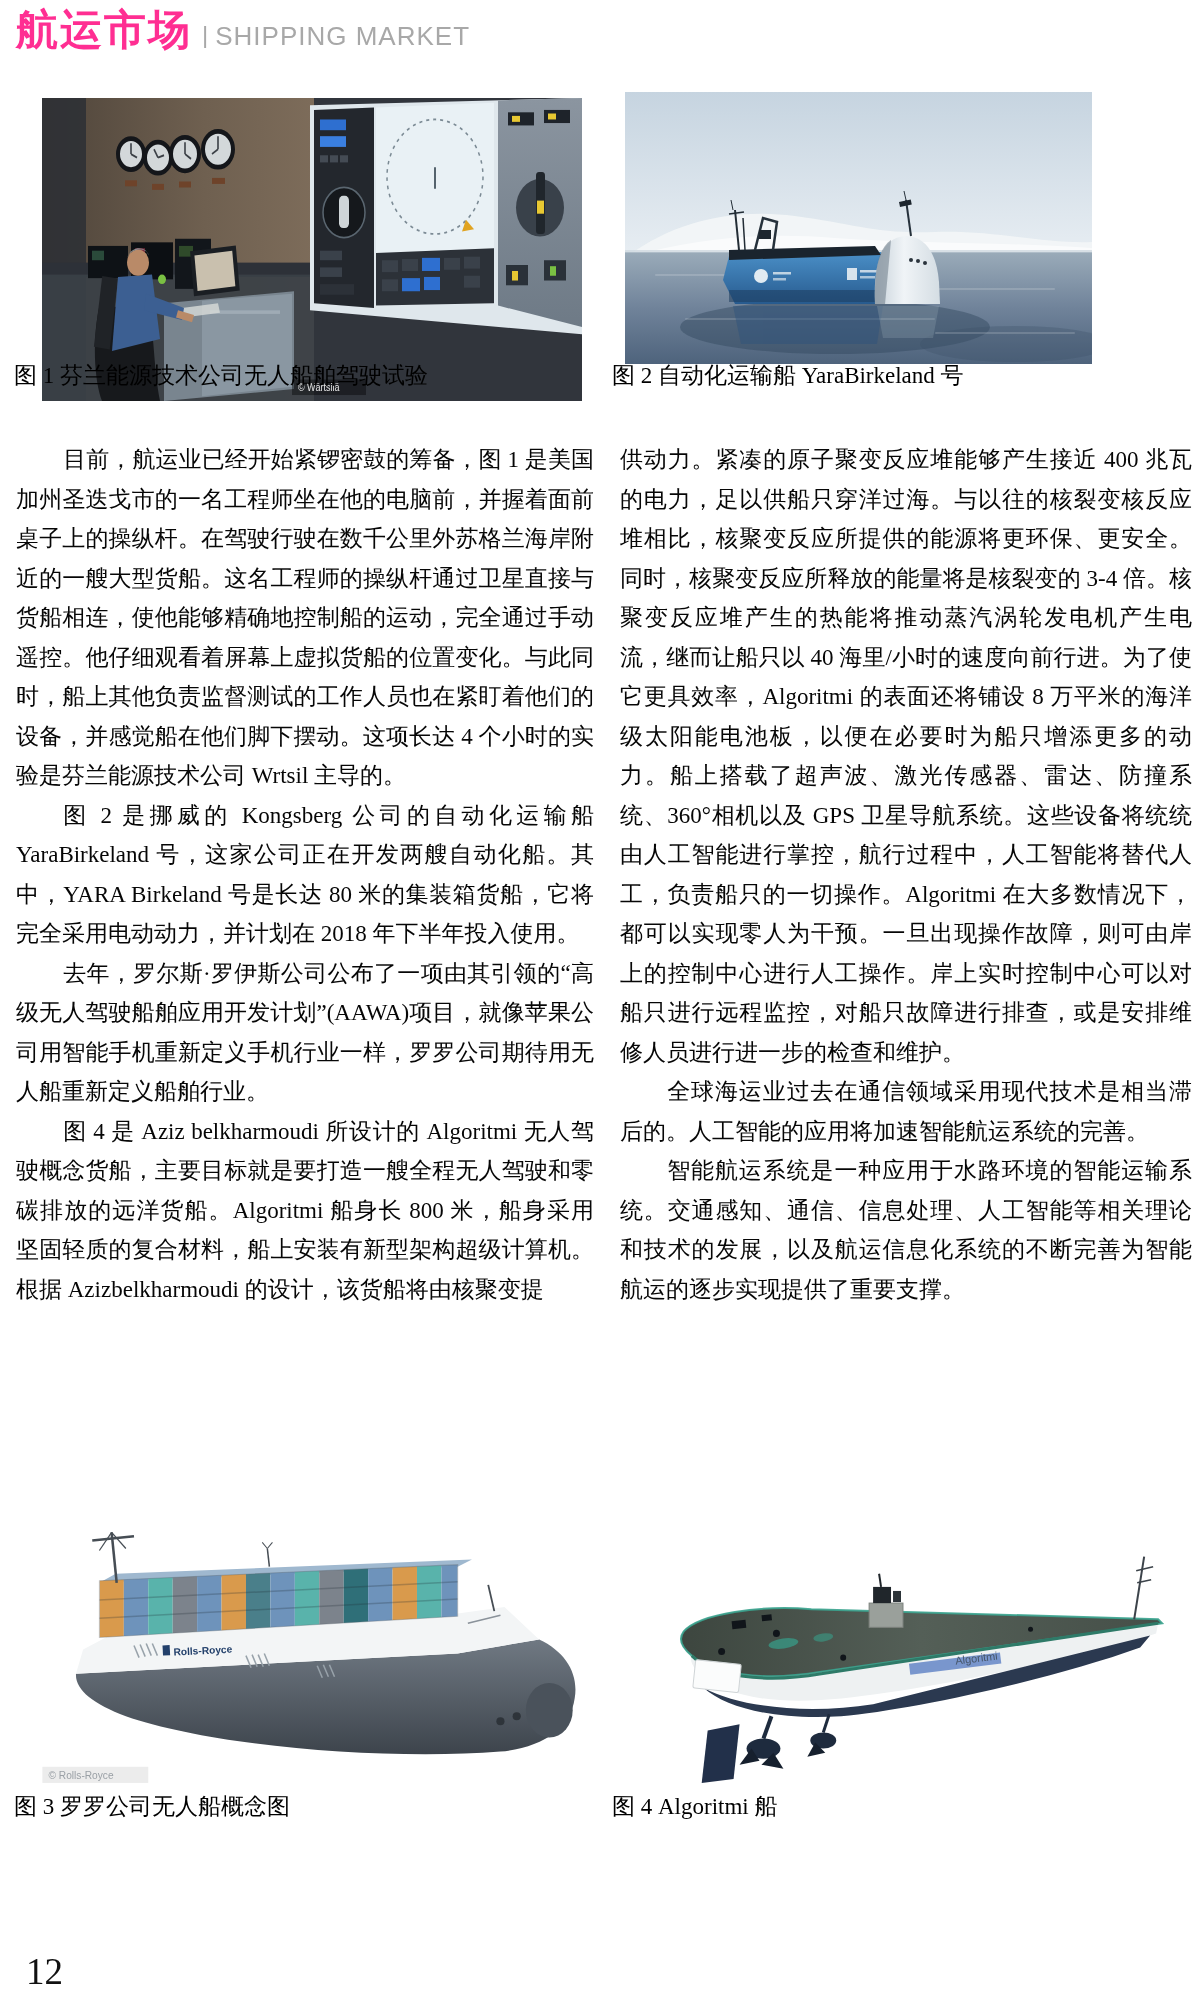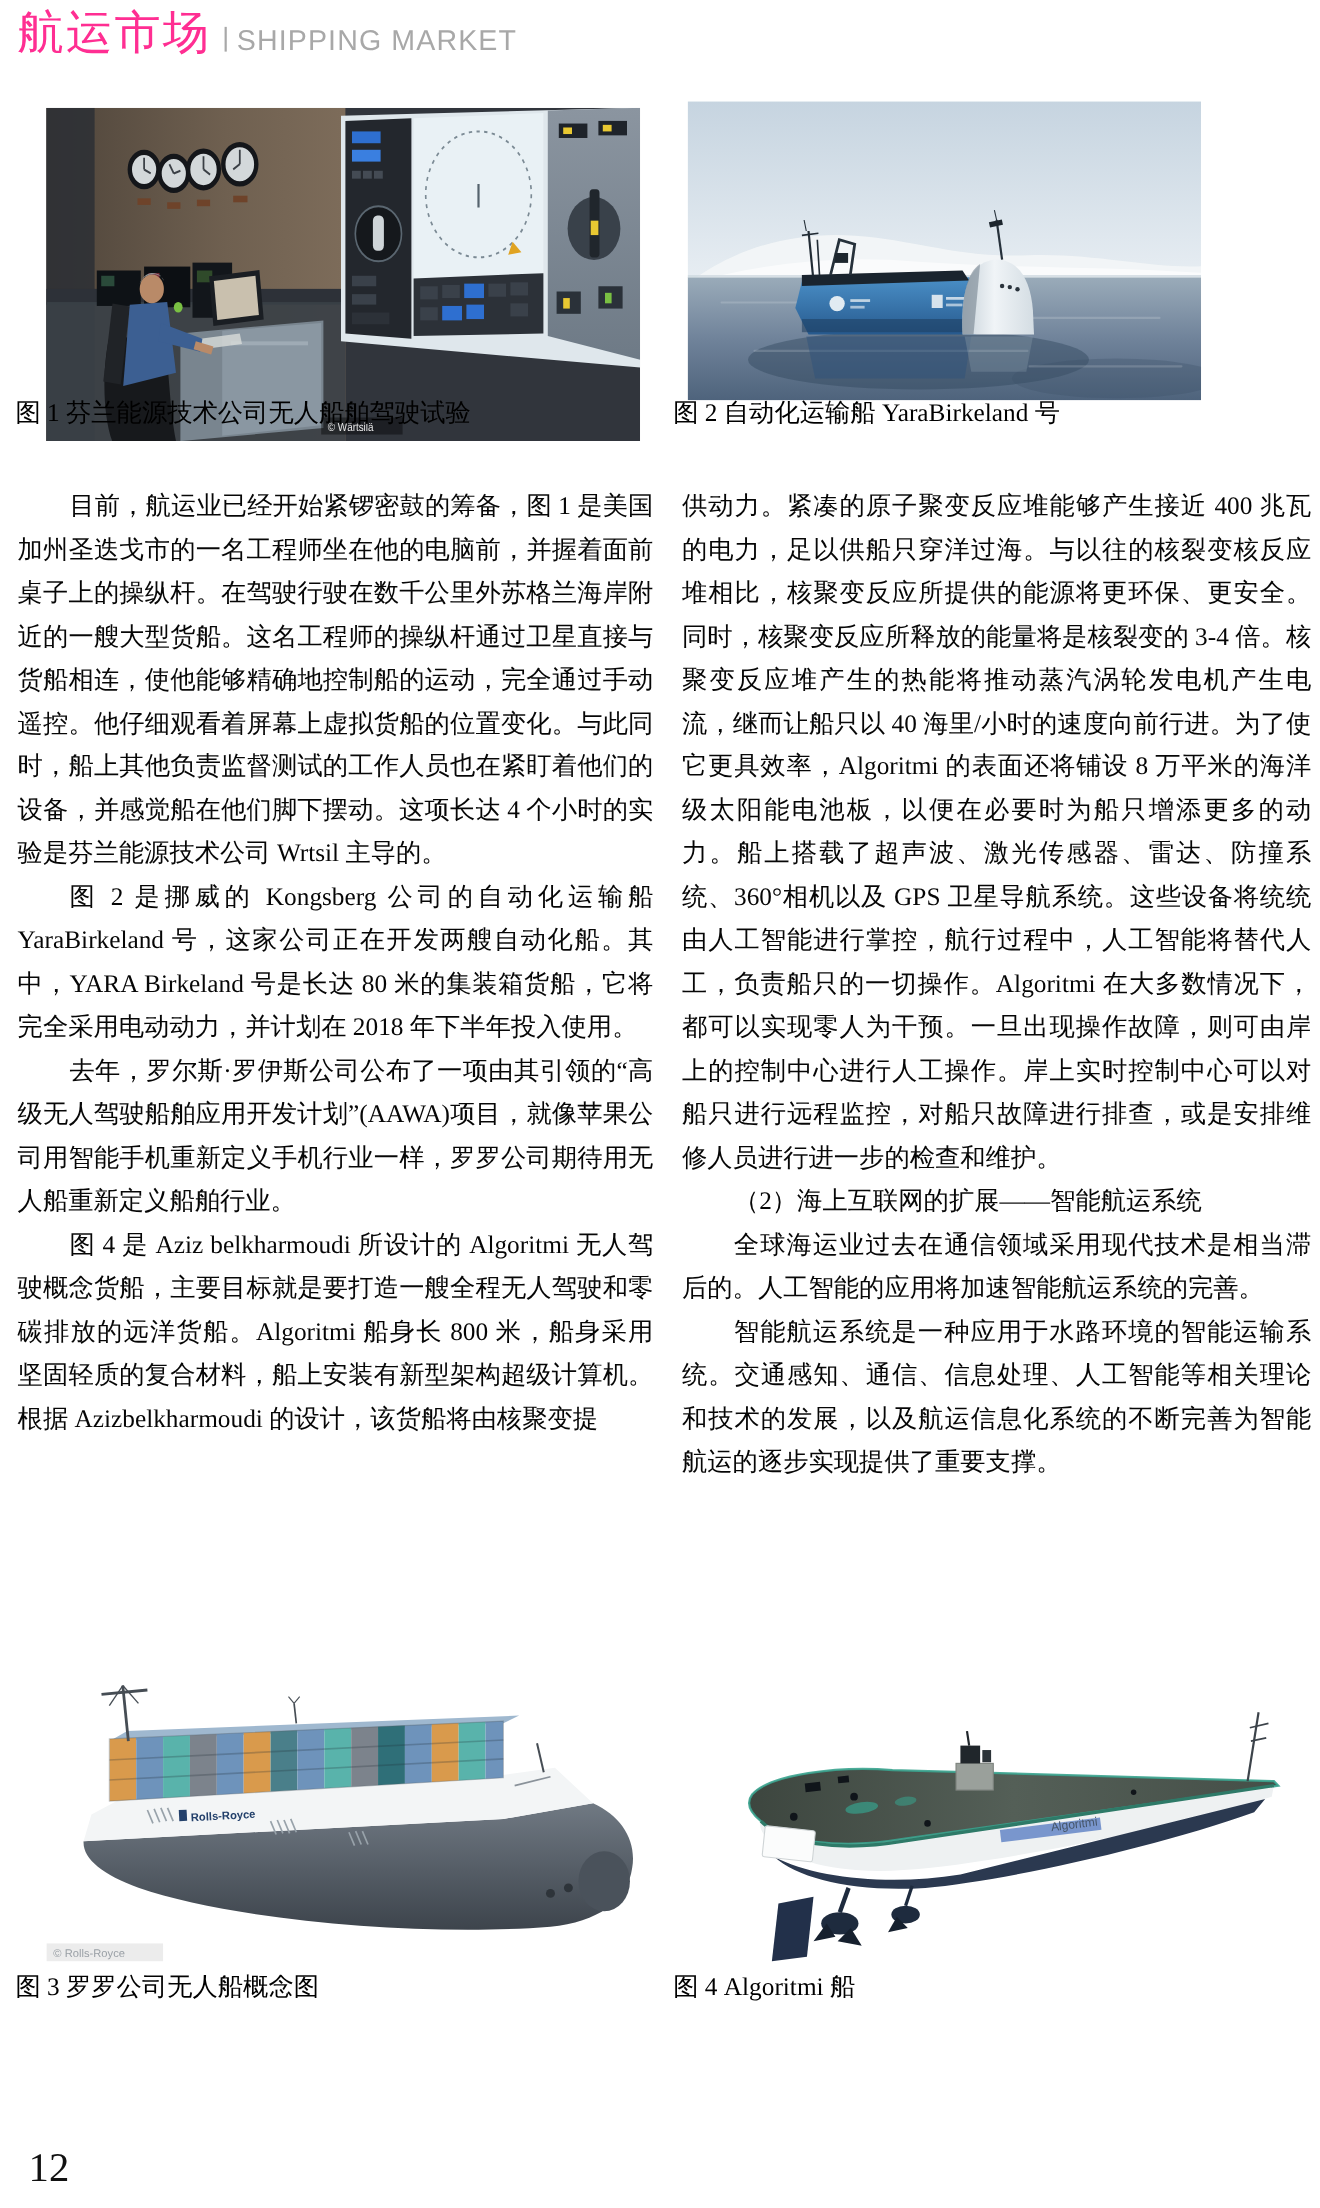--- a/index.html
+++ b/index.html
@@ -1,20 +1,20 @@
 <!DOCTYPE html>
 <html><head>
 <meta charset="utf-8">
 <style>
   html,body{margin:0;padding:0;background:#ffffff;}
   #page{position:relative;width:1200px;height:2007px;background:#ffffff;margin:0 auto;overflow:hidden;
         font-family:"Liberation Serif","DejaVu Serif",serif;color:#0a0a0a;}
   
   .header{position:absolute;left:16px;top:6px;display:flex;align-items:flex-end;}
-  .title-cn{font-family:"Liberation Sans","DejaVu Sans",sans-serif;font-weight:normal;
+  .title-cn{font-family:"Liberation Sans","DejaVu Sans",sans-serif;font-weight:bold;
             font-size:42px;line-height:48px;letter-spacing:2px;}
   .sep{font-family:"Liberation Sans","DejaVu Sans",sans-serif;font-size:24px;line-height:34px;
        margin:0 7px 2px 10px;font-weight:400;}
   .title-en{font-family:"Liberation Sans","DejaVu Sans",sans-serif;font-size:26px;line-height:32px;
             letter-spacing:1px;margin-bottom:2px;}
   
   .fig{position:absolute;overflow:hidden;}
   .fig svg{display:block;width:100%;height:100%;}
   .caption{position:absolute;text-align:left;font-size:23px;line-height:28px;color:#000;}
   
@@ -248,21 +248,20 @@
   <div class="caption" style="left:612px;top:362px;width:576px;">图 2 自动化运输船 YaraBirkeland 号</div>
 
   <div class="col" style="left:16px;width:578px;">
       <p class="para indent">目前，航运业已经开始紧锣密鼓的筹备，图 1 是美国加州圣迭戈市的一名工程师坐在他的电脑前，并握着面前桌子上的操纵杆。在驾驶行驶在数千公里外苏格兰海岸附近的一艘大型货船。这名工程师的操纵杆通过卫星直接与货船相连，使他能够精确地控制船的运动，完全通过手动遥控。他仔细观看着屏幕上虚拟货船的位置变化。与此同时，船上其他负责监督测试的工作人员也在紧盯着他们的设备，并感觉船在他们脚下摆动。这项长达 4 个小时的实验是芬兰能源技术公司 Wrtsil 主导的。</p>
       <p class="para indent">图 2 是挪威的 Kongsberg 公司的自动化运输船 YaraBirkeland 号，这家公司正在开发两艘自动化船。其中，YARA Birkeland 号是长达 80 米的集装箱货船，它将完全采用电动动力，并计划在 2018 年下半年投入使用。</p>
       <p class="para indent">去年，罗尔斯·罗伊斯公司公布了一项由其引领的“高级无人驾驶船舶应用开发计划”(AAWA)项目，就像苹果公司用智能手机重新定义手机行业一样，罗罗公司期待用无人船重新定义船舶行业。</p>
       <p class="para indent">图 4 是 Aziz belkharmoudi 所设计的 Algoritmi 无人驾驶概念货船，主要目标就是要打造一艘全程无人驾驶和零碳排放的远洋货船。Algoritmi 船身长 800 米，船身采用坚固轻质的复合材料，船上安装有新型架构超级计算机。根据 Azizbelkharmoudi 的设计，该货船将由核聚变提</p>
     </div>
   <div class="col" style="left:620px;width:572px;">
       <p class="para">供动力。紧凑的原子聚变反应堆能够产生接近 400 兆瓦的电力，足以供船只穿洋过海。与以往的核裂变核反应堆相比，核聚变反应所提供的能源将更环保、更安全。同时，核聚变反应所释放的能量将是核裂变的 3-4 倍。核聚变反应堆产生的热能将推动蒸汽涡轮发电机产生电流，继而让船只以 40 海里/小时的速度向前行进。为了使它更具效率，Algoritmi 的表面还将铺设 8 万平米的海洋级太阳能电池板，以便在必要时为船只增添更多的动力。船上搭载了超声波、激光传感器、雷达、防撞系统、360°相机以及 GPS 卫星导航系统。这些设备将统统由人工智能进行掌控，航行过程中，人工智能将替代人工，负责船只的一切操作。Algoritmi 在大多数情况下，都可以实现零人为干预。一旦出现操作故障，则可由岸上的控制中心进行人工操作。岸上实时控制中心可以对船只进行远程监控，对船只故障进行排查，或是安排维修人员进行进一步的检查和维护。</p>
-      <p class="para indent">（2）海上互联网的扩展——智能航运系统</p>
       <p class="para indent">全球海运业过去在通信领域采用现代技术是相当滞后的。人工智能的应用将加速智能航运系统的完善。</p>
       <p class="para indent">智能航运系统是一种应用于水路环境的智能运输系统。交通感知、通信、信息处理、人工智能等相关理论和技术的发展，以及航运信息化系统的不断完善为智能航运的逐步实现提供了重要支撑。</p>
     </div>
 
   <div class="fig" style="left:20px;top:1502px;width:570px;height:288px;">
     <svg viewBox="0 0 560 285" preserveAspectRatio="none">
       <defs>
         <linearGradient id="f3hull" x1="0" y1="0" x2="0" y2="1">
           <stop offset="0" stop-color="#707983"></stop>
             <stop offset="1" stop-color="#3d444c"></stop>

